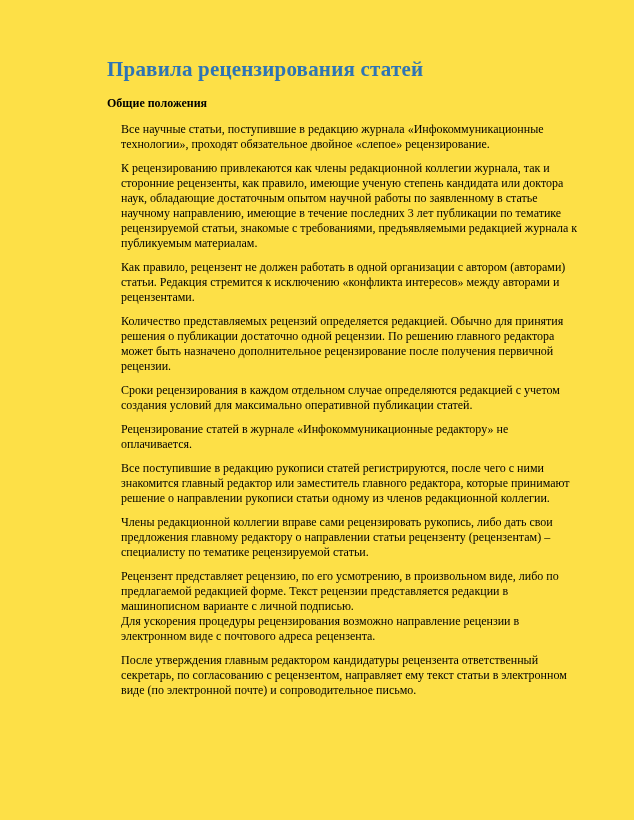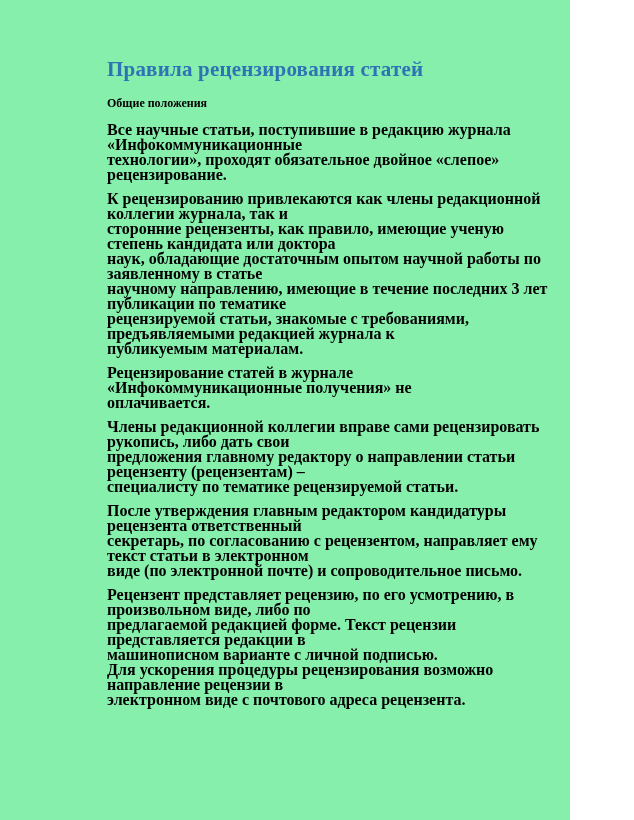--- a/index.html
+++ b/index.html
@@ -2,23 +2,23 @@
 <html lang="ru"><head>
 <meta charset="utf-8">
 <style>
   html, body {
     margin: 0;
     padding: 0;
     background: #ffffff;
   }
   .page {
     position: relative;
-    width: 570px;
+    width: 634px;
     height: 820px;
-    background: #86efac;
+    background: #fde047;
     box-sizing: border-box;
     padding: 57px 20px 0 107px;
     overflow: hidden;
     font-family: "Liberation Serif", "DejaVu Serif", serif;
     color: #000000;
   }
   .doc-title {
     font-size: 21px;
     line-height: 25px;
     font-weight: bold;
@@ -27,26 +27,25 @@
     letter-spacing: 0.2px;
   }
   .section-heading {
     font-size: 12px;
     line-height: 15px;
     font-weight: bold;
     color: #000000;
     margin: 13px 0 11px 0;
   }
   .para {
-    font-size: 16px;
+    font-size: 12px;
     line-height: 15px;
-    margin: 0 0 9px 0;
+    margin: 0 0 9px 14px;
     white-space: pre-line;
     max-width: 520px;
-    font-weight: bold;
   }
 </style>
 </head>
 <body>
 
 <div class="page">
 
   <h1 class="doc-title">Правила рецензирования статей</h1>
 
   <h2 class="section-heading">Общие положения</h2>
@@ -55,35 +54,47 @@
 технологии», проходят обязательное двойное «слепое» рецензирование.</p>
 
 
   <p class="para">К рецензированию привлекаются как члены редакционной коллегии журнала, так и
 сторонние рецензенты, как правило, имеющие ученую степень кандидата или доктора
 наук, обладающие достаточным опытом научной работы по заявленному в статье
 научному направлению, имеющие в течение последних 3 лет публикации по тематике
 рецензируемой статьи, знакомые с требованиями, предъявляемыми редакцией журнала к
 публикуемым материалам.</p>
 
+  <p class="para">Как правило, рецензент не должен работать в одной организации с автором (авторами)
+статьи. Редакция стремится к исключению «конфликта интересов» между авторами и
+рецензентами.</p>
 
+  <p class="para">Количество представляемых рецензий определяется редакцией. Обычно для принятия
+решения о публикации достаточно одной рецензии. По решению главного редактора
+может быть назначено дополнительное рецензирование после получения первичной
+рецензии.</p>
 
+  <p class="para">Сроки рецензирования в каждом отдельном случае определяются редакцией с учетом
+создания условий для максимально оперативной публикации статей.</p>
 
-  <p class="para">Рецензирование статей в журнале «Инфокоммуникационные получения» не
+  <p class="para">Рецензирование статей в журнале «Инфокоммуникационные редактору» не
 оплачивается.</p>
 
 
+  <p class="para">Все поступившие в редакцию рукописи статей регистрируются, после чего с ними
+знакомится главный редактор или заместитель главного редактора, которые принимают
+решение о направлении рукописи статьи одному из членов редакционной коллегии.</p>
 
   <p class="para">Члены редакционной коллегии вправе сами рецензировать рукопись, либо дать свои
 предложения главному редактору о направлении статьи рецензенту (рецензентам) –
 специалисту по тематике рецензируемой статьи.</p>
-
-  <p class="para">После утверждения главным редактором кандидатуры рецензента ответственный
-секретарь, по согласованию с рецензентом, направляет ему текст статьи в электронном
-виде (по электронной почте) и сопроводительное письмо.</p>
 
   <p class="para">Рецензент представляет рецензию, по его усмотрению, в произвольном виде, либо по
 предлагаемой редакцией форме. Текст рецензии представляется редакции в
 машинописном варианте с личной подписью.
 Для ускорения процедуры рецензирования возможно направление рецензии в
 электронном виде с почтового адреса рецензента.</p>
 
+  <p class="para">После утверждения главным редактором кандидатуры рецензента ответственный
+секретарь, по согласованию с рецензентом, направляет ему текст статьи в электронном
+виде (по электронной почте) и сопроводительное письмо.</p>
+
 </div>
 
 </body></html>

